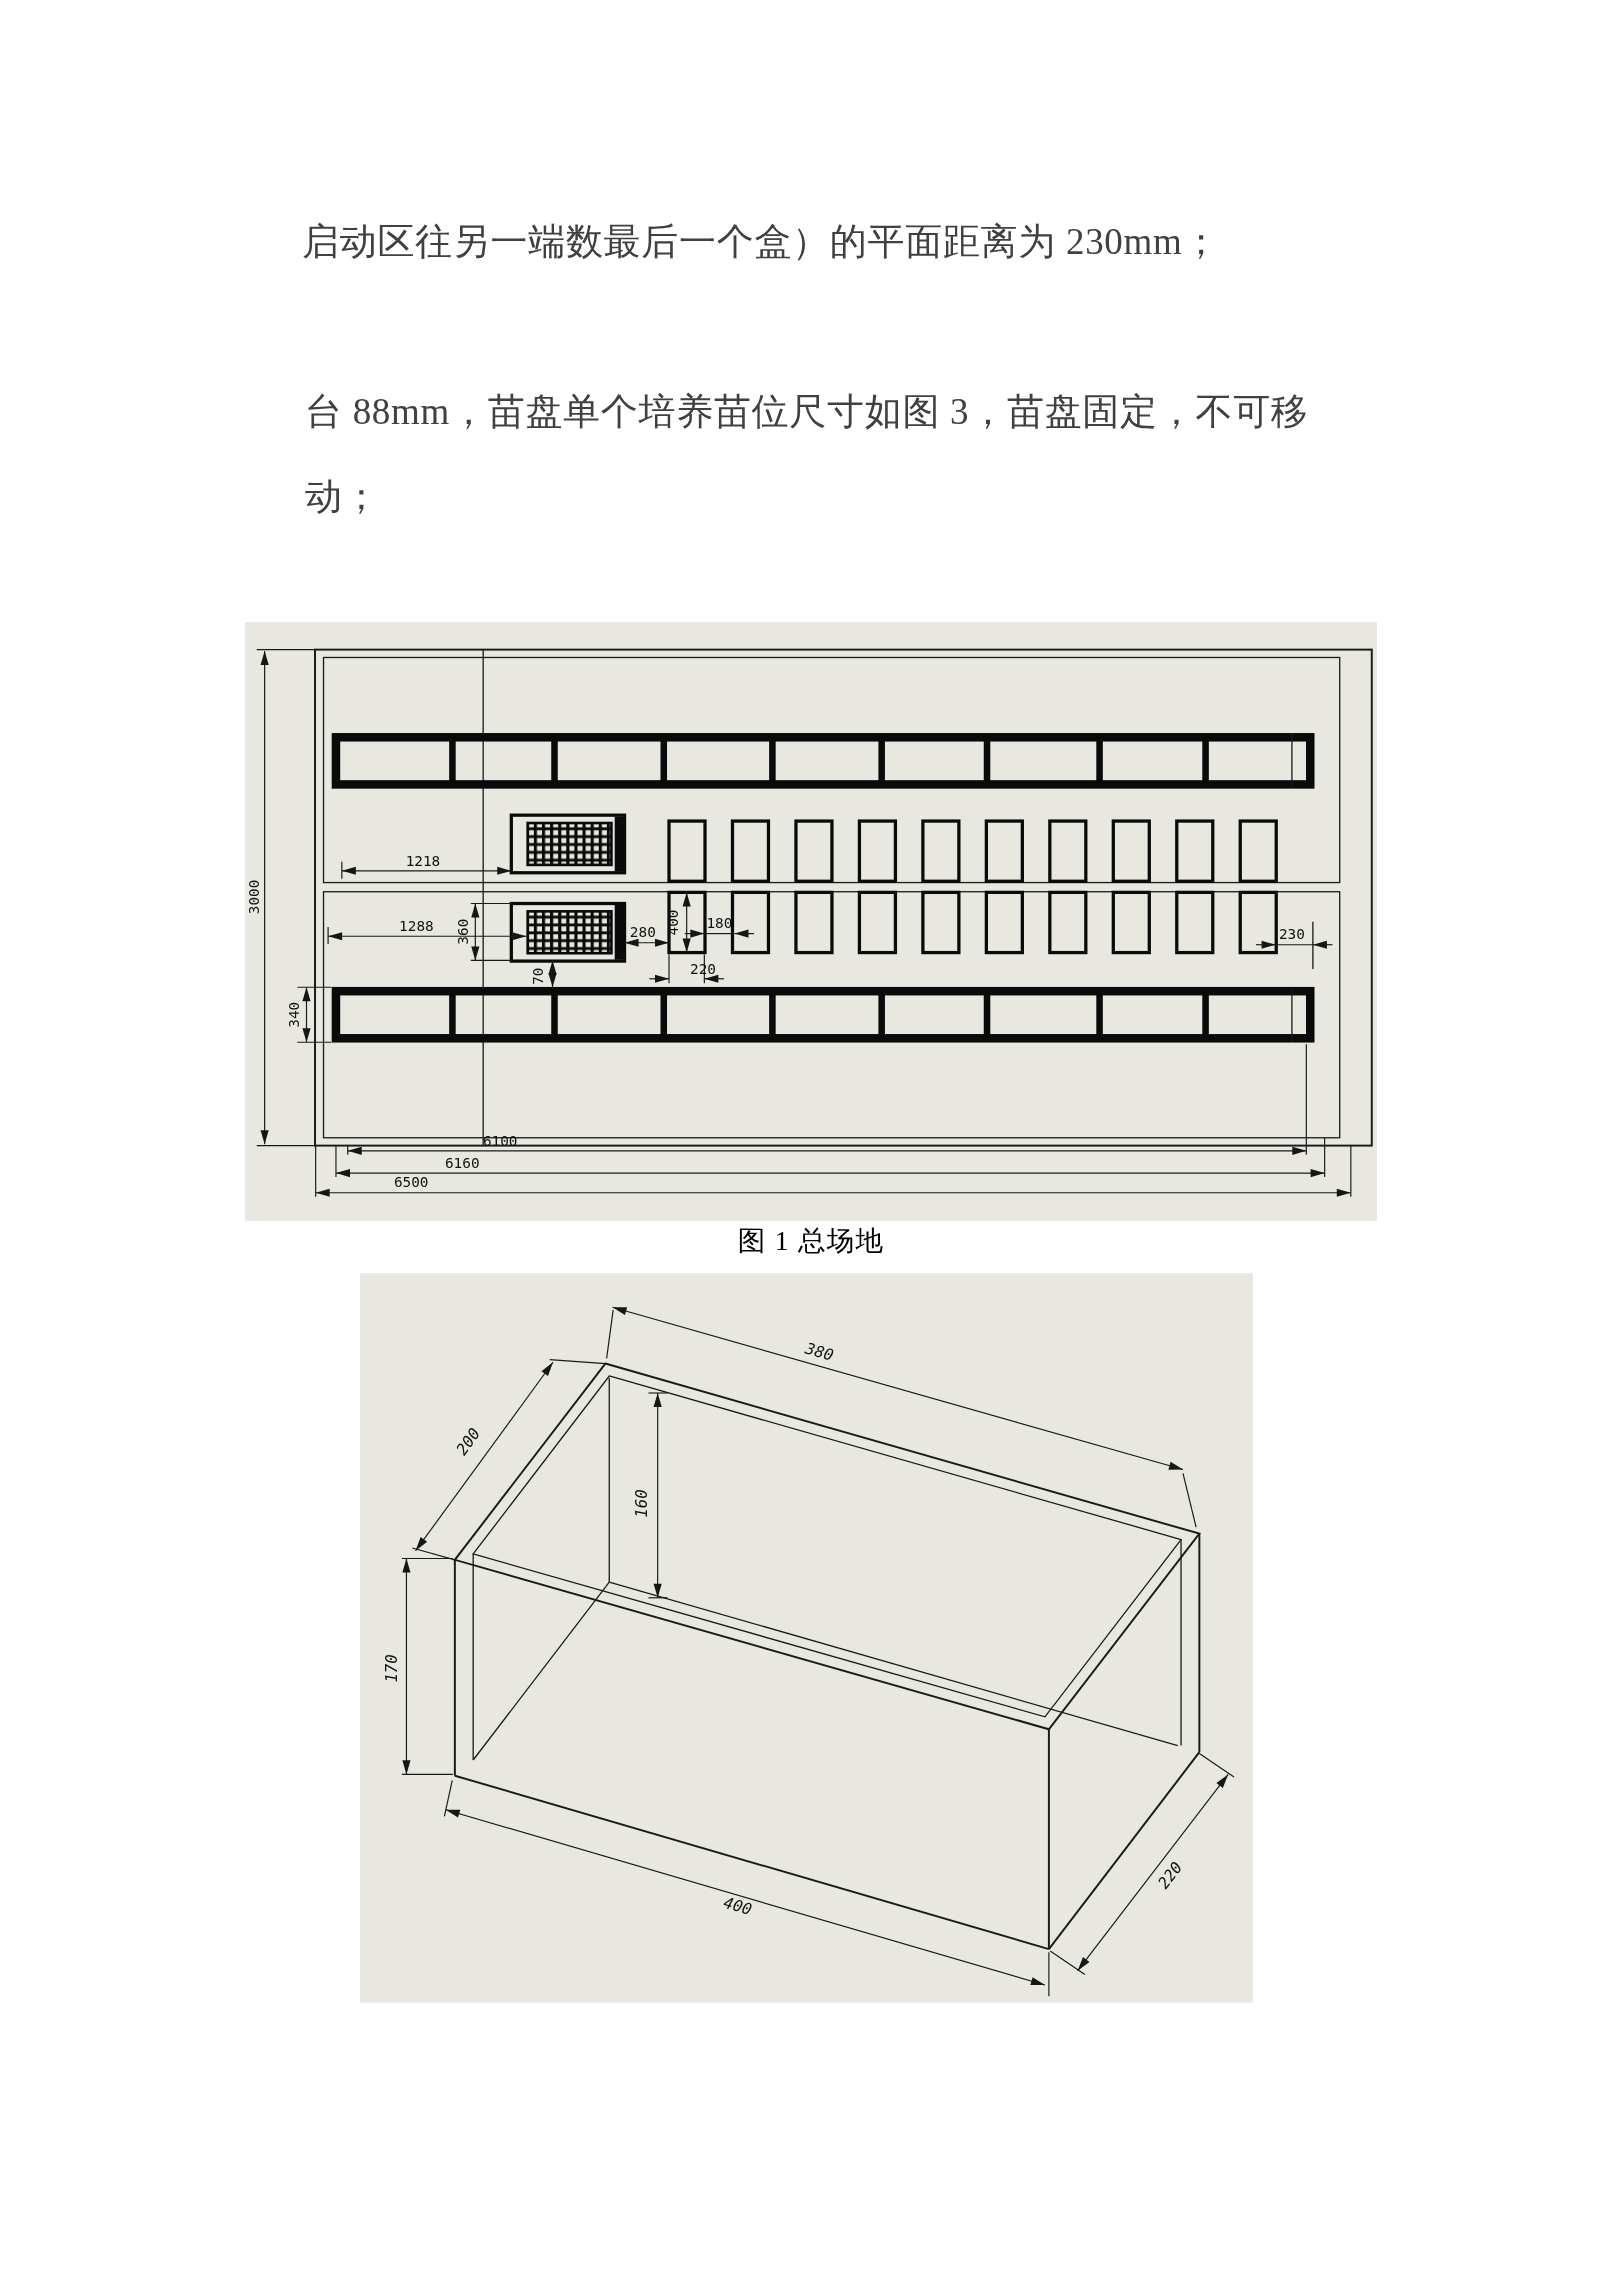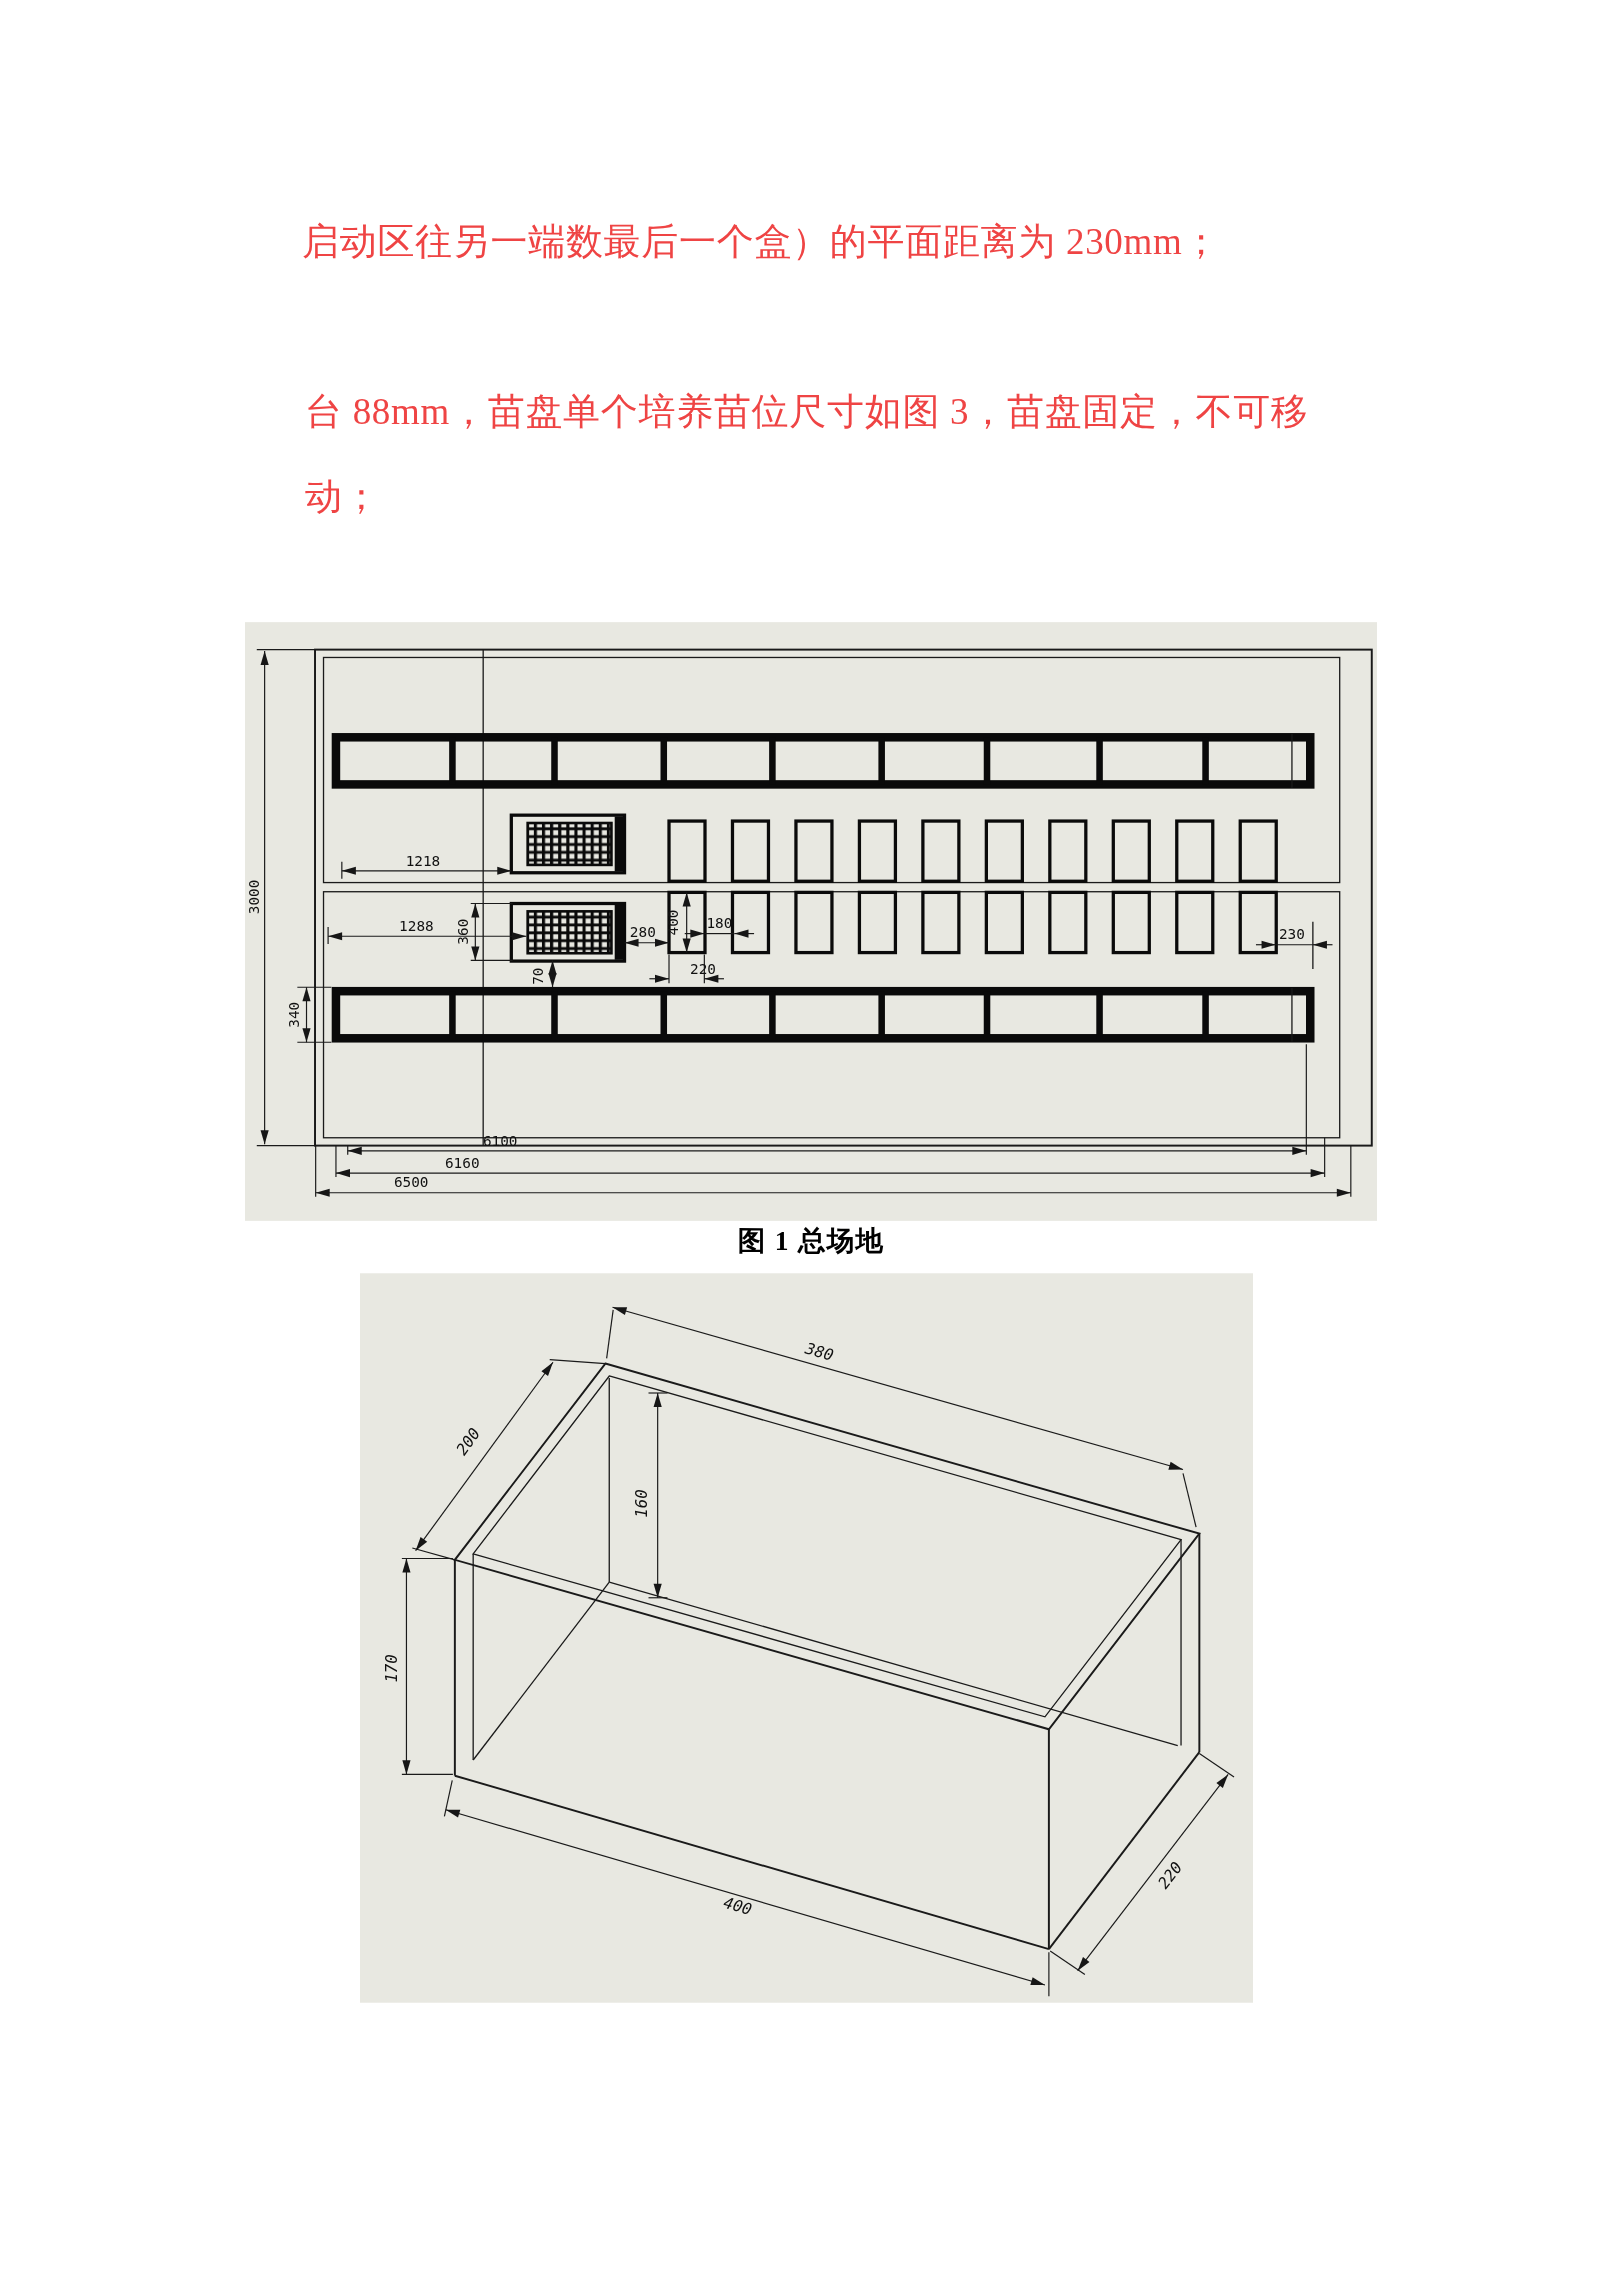--- a/index.html
+++ b/index.html
@@ -1,28 +1,28 @@
 <!DOCTYPE html>
 <html style="font-size:10.5px"><head>
 <meta charset="utf-8">
 <style>
   html,body{margin:0;padding:0;background:#777;}
   .page{
     position:relative; width:1623px; height:2295px; background:#ffffff;
     font-family:"Liberation Serif", serif; overflow:hidden;
   }
   .tline{
-    position:absolute; font-size:37px; line-height:1.25; color:#ef4444;
+    position:absolute; font-size:37px; line-height:1.25; color:#404040;
     white-space:nowrap; letter-spacing:0.7px;
   }
   .tline .num{display:inline-block; width:60px;}
   .fig{position:absolute;}
   .fig svg{display:block;}
   .caption{
-    position:absolute; text-align:center; font-size:27.5px; font-weight:bold;
+    position:absolute; text-align:center; font-size:27.5px; font-weight:normal;
     color:#000; letter-spacing:1.3px;
   }
   
   .ln{stroke:#1a1a1a; stroke-width:2; fill:none;}
   .ln3{stroke:#1a1a1a; stroke-width:3; fill:none;}
   .dim{stroke:#1a1a1a; stroke-width:1.8; fill:none;}
   .rackrect{stroke:#0a0a0a; stroke-width:13; fill:none;}
   .rackdiv{stroke:#0a0a0a; stroke-width:10;}
   .mbox{stroke:#0a0a0a; stroke-width:5; fill:none;}
   .dtx{font-family:"DejaVu Sans Mono", monospace; font-size:22px; fill:#111;}

